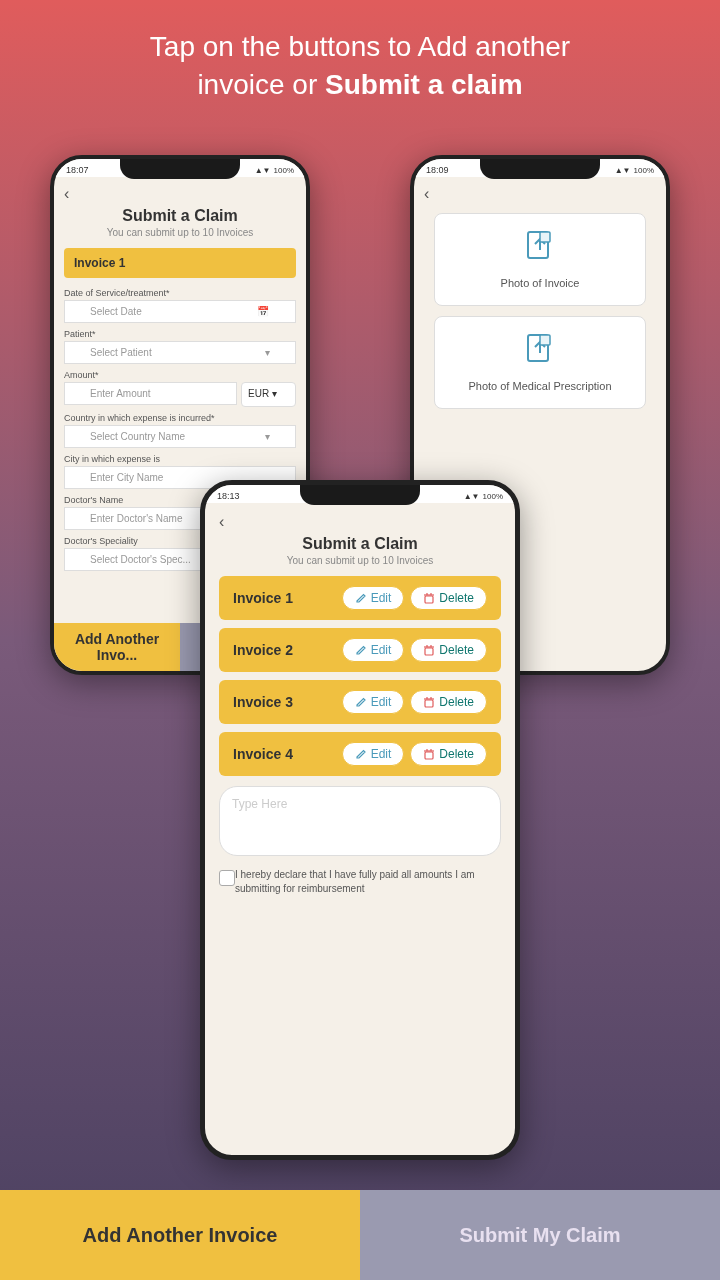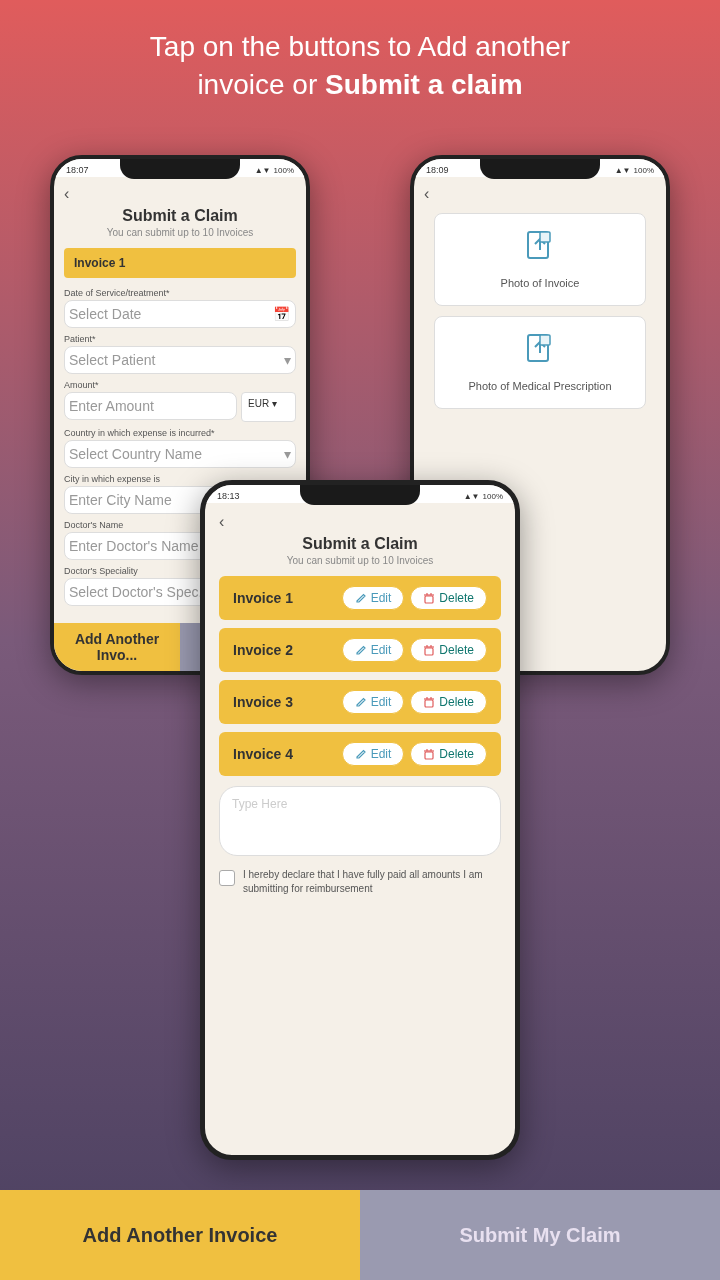--- a/index.html
+++ b/index.html
@@ -119,23 +119,23 @@
     }
 
     .form-label {
       font-size: 9px;
       color: #555;
       margin-top: 6px;
       margin-bottom: 2px;
     }
     .form-input {
       border: 1px solid #ddd;
-      border-radius: 8px;
-      padding: 5px 4px;
-      font-size: 14px;
+      border-radius: 0;
+      padding: 5px 25px;
+      font-size: 10px;
       color: #999;
       background: white;
       display: flex;
       justify-content: space-between;
       align-items: center;
       margin-bottom: 2px;
     }
     .form-input-row {
       display: flex;
       gap: 4px;
@@ -231,21 +231,20 @@
       font-size: 12px;
       color: #ccc;
       background: white;
       height: 70px;
       width: 100%;
     }
 
     .declaration-row {
       display: flex;
       align-items: flex-start;
-      gap: 8px;
       margin-top: 12px;
     }
     .declaration-checkbox {
       width: 16px;
       height: 16px;
       border: 1.5px solid #aaa;
       border-radius: 3px;
       background: white;
       flex-shrink: 0;
       margin-top: 2px;

